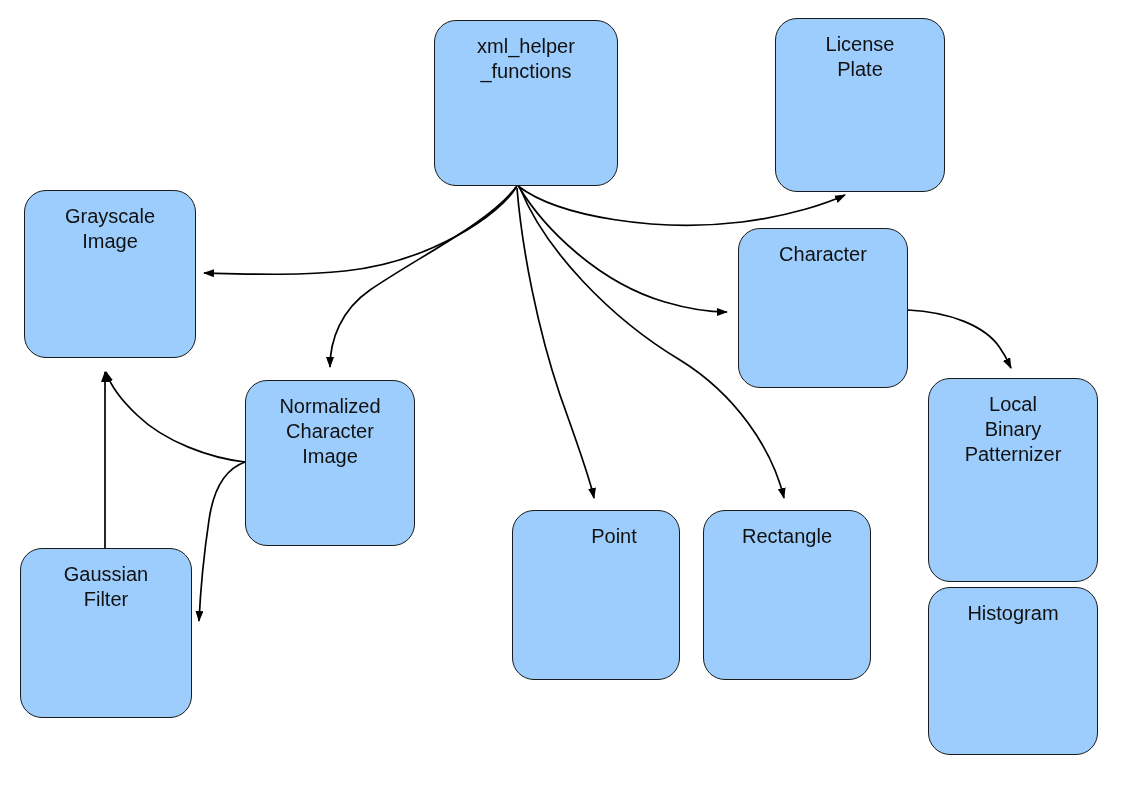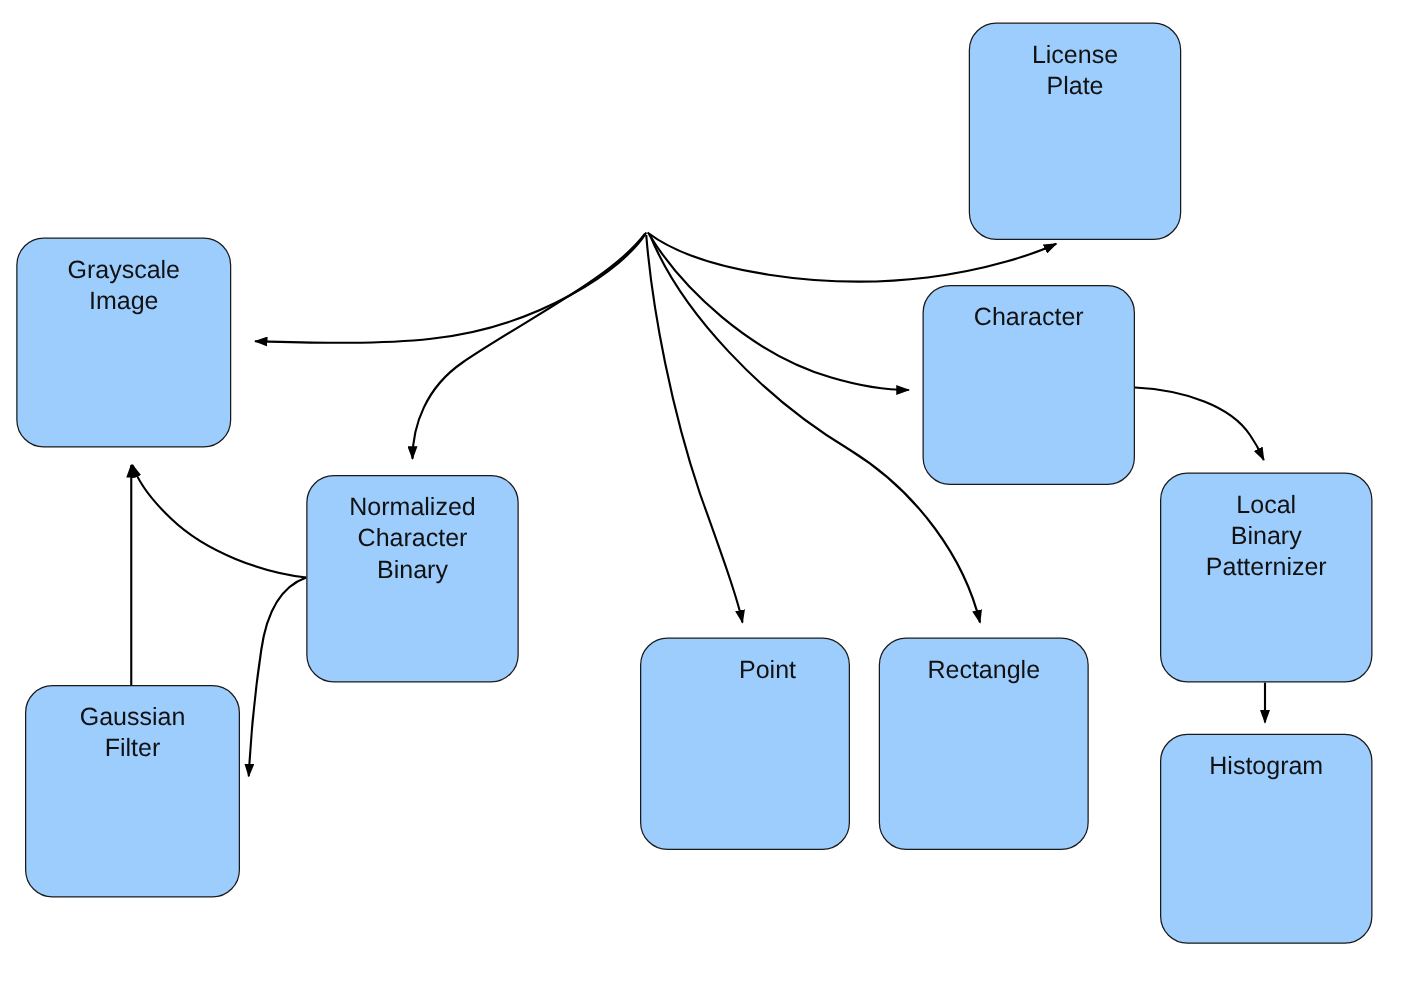--- a/index.html
+++ b/index.html
@@ -76,42 +76,46 @@
       <path d="M 245,462 C 228,468 214,485 209,520 C 203,560 200,600 199,621" marker-end="url(#arrowhead)"></path>
 
       <path d="M 105,548 L 105,372" marker-end="url(#arrowhead)"></path>
 
       <path d="M 908,310 C 948,312 985,325 1000,348 C 1007,358 1010,366 1011,368" marker-end="url(#arrowhead)"></path>
 
       <path d="M 1012,546 L 1012,578" marker-end="url(#arrowhead)"></path>
     </g>
   </svg>
 
+  <div class="node" style="left:434px; top:20px; width:184px; height:166px;">
+    <span class="node-label">xml_helper
+_functions</span>
+  </div>
 
   <div class="node" style="left:775px; top:18px; width:170px; height:174px;">
     <span class="node-label">License
 Plate</span>
   </div>
 
-  <div class="node" style="left:13px; top:190px; width:172px; height:168px;">
+  <div class="node" style="left:24px; top:190px; width:172px; height:168px;">
     <span class="node-label">Grayscale
 Image</span>
   </div>
 
   <div class="node" style="left:738px; top:228px; width:170px; height:160px;">
     <span class="node-label">Character</span>
   </div>
 
   <div class="node" style="left:245px; top:380px; width:170px; height:166px;">
     <span class="node-label">Normalized
 Character
-Binary</span>
+Image</span>
   </div>
 
-  <div class="node" style="left:928px; top:378px; width:170px; height:168px;">
+  <div class="node" style="left:928px; top:378px; width:170px; height:204px;">
     <span class="node-label">Local
 Binary
 Patternizer</span>
   </div>
 
   <div class="node" style="left:512px; top:510px; width:168px; height:170px;padding-left:36px;">
     <span class="node-label">Point</span>
   </div>
 
   <div class="node" style="left:703px; top:510px; width:168px; height:170px;">

